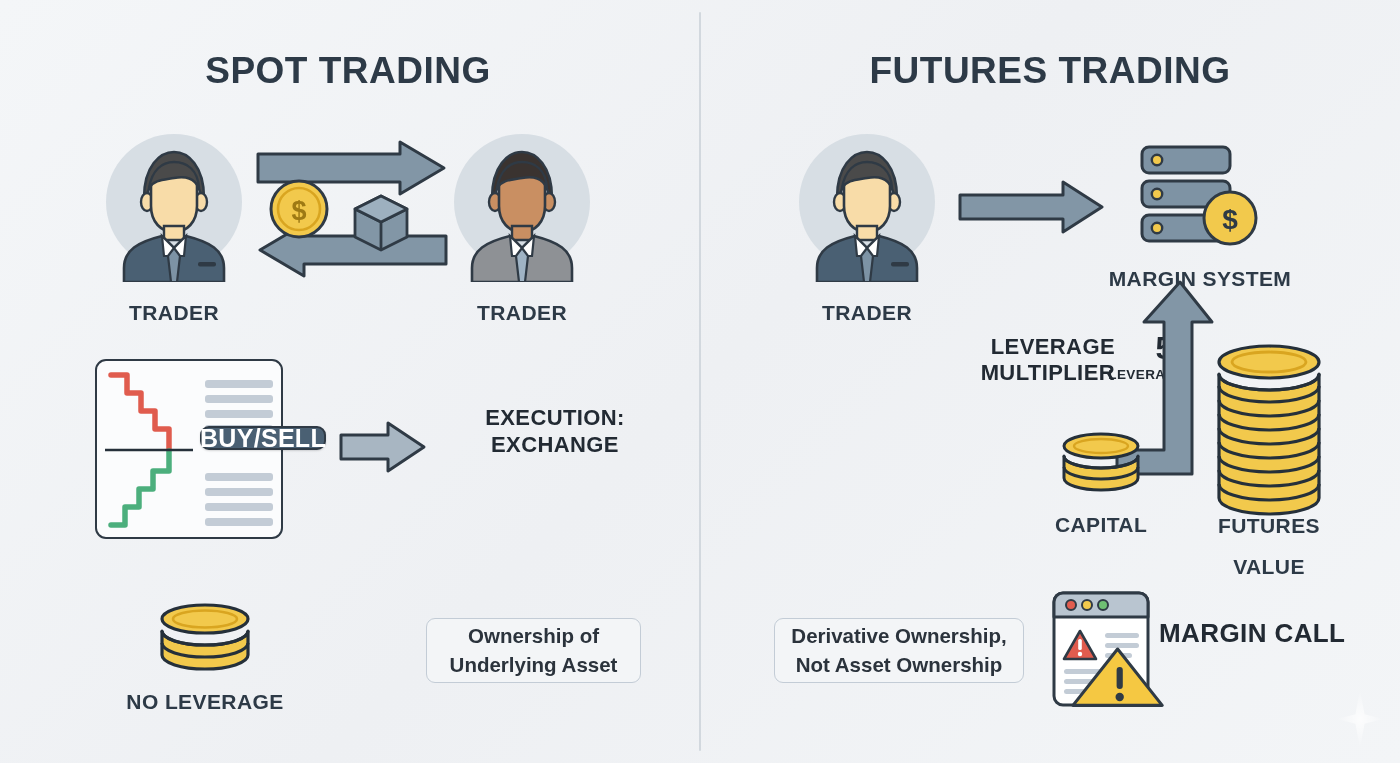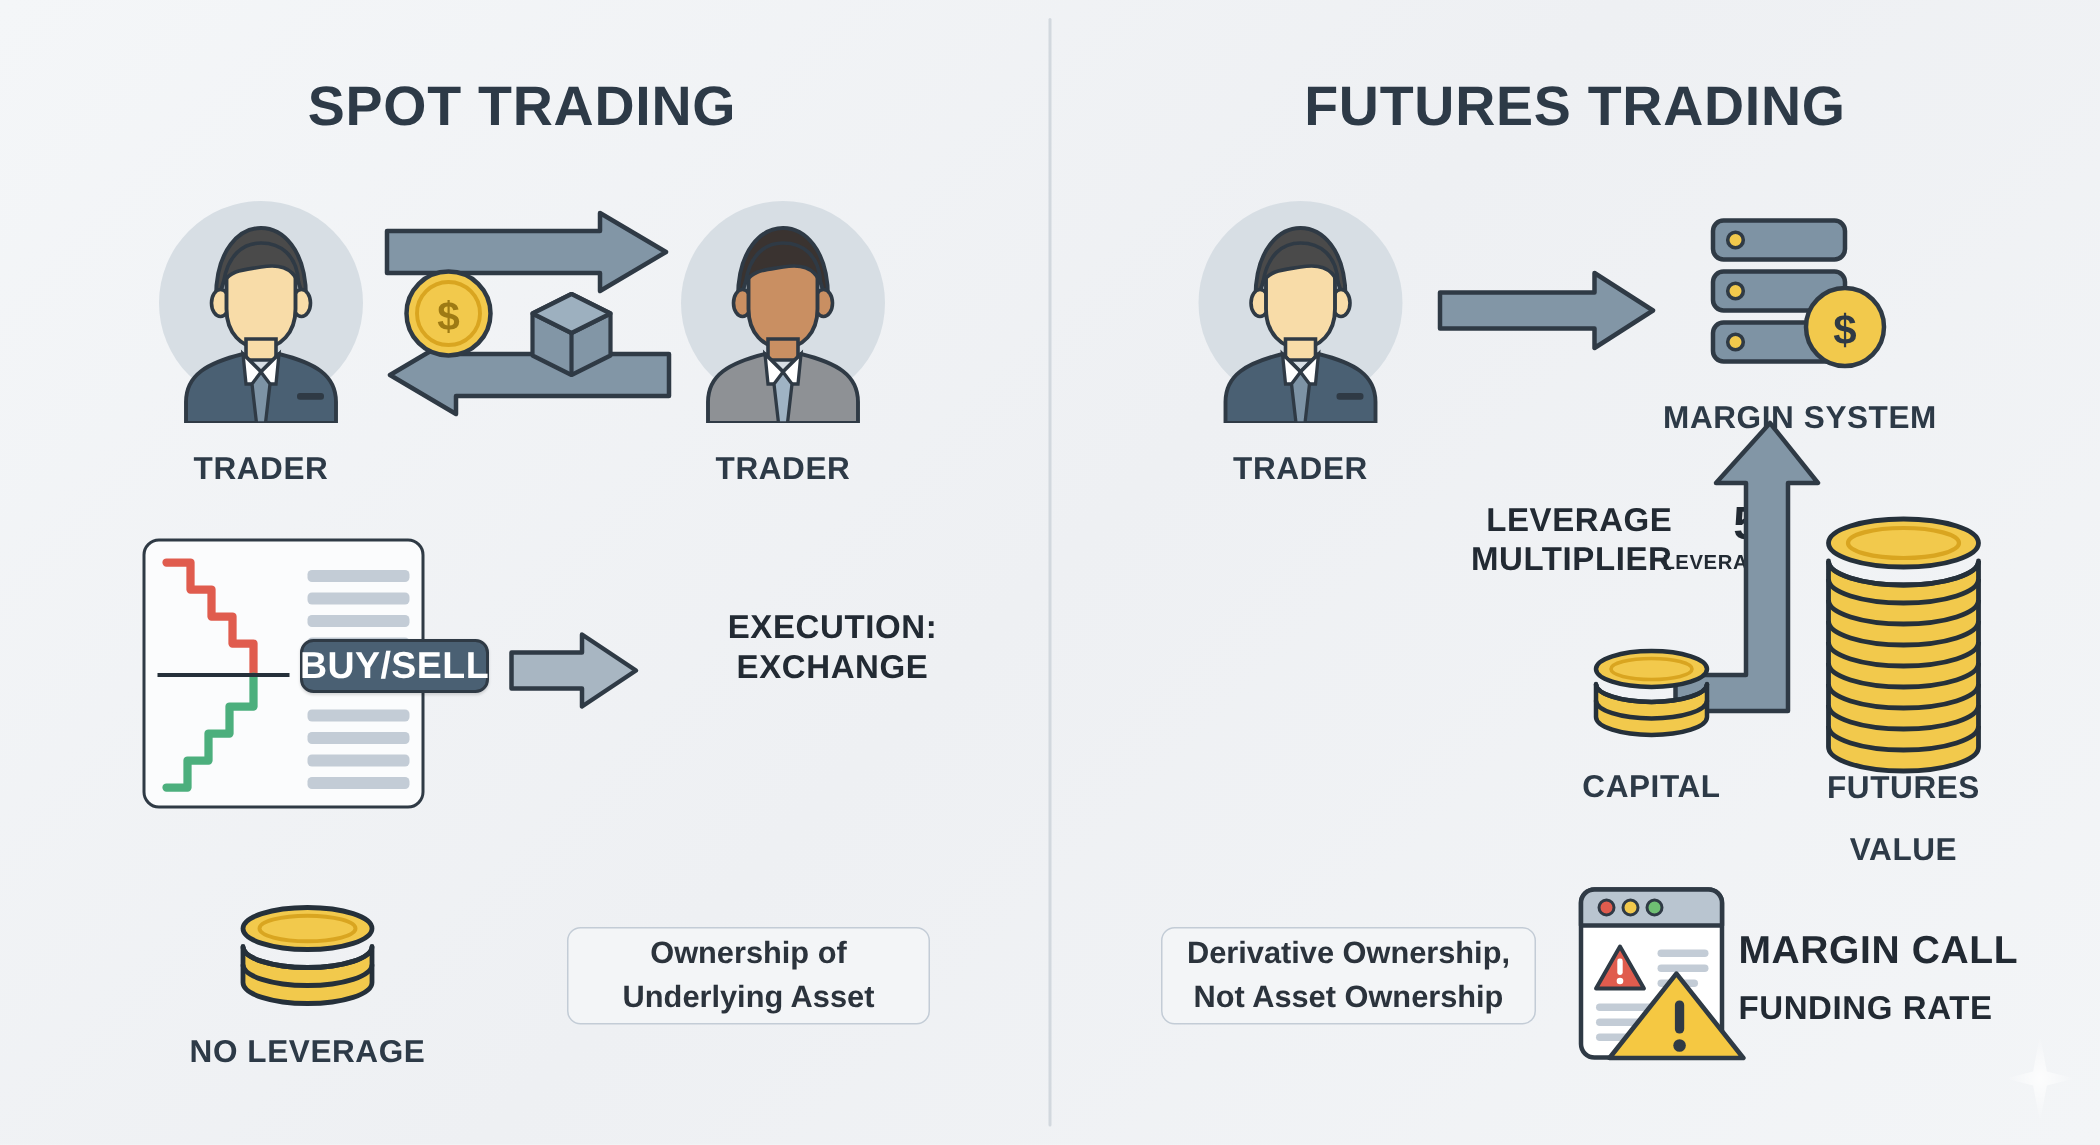--- a/index.html
+++ b/index.html
@@ -158,21 +158,21 @@
     <div class="docline" style="left:108px; top:19px; width:68px;"></div>
     <div class="docline" style="left:108px; top:34px; width:68px;"></div>
     <div class="docline" style="left:108px; top:49px; width:68px;"></div>
     <div class="docline" style="left:108px; top:64px; width:68px;"></div>
     <div class="docline" style="left:108px; top:112px; width:68px;"></div>
     <div class="docline" style="left:108px; top:127px; width:68px;"></div>
     <div class="docline" style="left:108px; top:142px; width:68px;"></div>
     <div class="docline" style="left:108px; top:157px; width:68px;"></div>
   </div>
 
-  <div class="buysell" style="left:200px; top:426px; width:126px; height:36px;">BUY/SELL</div>
+  <div class="buysell" style="left:200px; top:426px; width:126px; height:24px;">BUY/SELL</div>
 
   <svg class="abs" width="92" height="56" viewBox="0 0 92 56" style="left:336px; top:419px;">
     <path d="M5 16 L52 16 L52 4 L88 28 L52 52 L52 40 L5 40 Z" fill="#a8b6c2" stroke="#2f3a45" stroke-width="3" stroke-linejoin="round"></path>
   </svg>
 
   <div class="abs" style="left:430px; top:404px; width:250px; text-align:center; line-height:1.24;">
     <div class="cap-blk">EXECUTION:</div>
     <div class="cap-blk">EXCHANGE</div>
   </div>
 
@@ -180,21 +180,21 @@
     <g stroke="#25303a" stroke-width="3.2" stroke-linejoin="round">
       <path d="M10 62 L10 38 A43 14 0 0 0 96 38 L96 62 A43 14 0 0 1 10 62 Z" fill="#f2c94c"></path>
       <path d="M10 50 A43 14 0 0 0 96 50" fill="none"></path>
       <path d="M10 38 A43 14 0 0 0 96 38" fill="none"></path>
       <ellipse cx="53" cy="26" rx="43" ry="14" fill="#f2c94c"></ellipse>
       <ellipse cx="53" cy="26" rx="32" ry="8.5" fill="none" stroke="#d9a520" stroke-width="2.6"></ellipse>
     </g>
   </svg>
   <div class="cap abs" style="left:115px; top:674px; width:180px;">NO LEVERAGE</div>
 
-  <div class="pillbox abs" style="left:378px; top:618px; width:242px; height:65px;">
+  <div class="pillbox abs" style="left:426px; top:618px; width:215px; height:65px;">
     <div>
       <div>Ownership of</div>
       <div>Underlying Asset</div>
     </div>
   </div>
 
   <div class="hdr abs" style="left:770px; top:50px; width:560px;">FUTURES TRADING</div>
 
   <div class="avatar" style="left:799px; top:134px; width:136px; height:136px;">
     <div class="av-circle"></div>
@@ -303,17 +303,16 @@
     <rect x="16" y="80" width="62" height="5" rx="2.5" fill="#c3ccd6"></rect>
     <rect x="16" y="90" width="62" height="5" rx="2.5" fill="#c3ccd6"></rect>
     <rect x="16" y="100" width="45" height="5" rx="2.5" fill="#c3ccd6"></rect>
 
     <path d="M72 62 L118 120 L26 120 Z" transform="translate(-8,-2) scale(0.97) translate(8,2)" fill="#f5c842" stroke="#2f3a45" stroke-width="3.2" stroke-linejoin="round"></path>
     <rect x="68.6" y="78" width="6.2" height="22" rx="3" fill="#2f3a45"></rect>
     <circle cx="71.7" cy="108" r="4.2" fill="#2f3a45"></circle>
   </svg>
 
   <div class="abs" style="left:1159px; top:618px; width:220px; font-size:26px; font-weight:bold; color:#222a33; letter-spacing:0.4px;">MARGIN CALL</div>
-  <div class="abs" style="left:1159px; top:659px; width:220px; font-size:22px; font-weight:bold; color:#222a33; letter-spacing:0.4px;">FUNDING RATE</div>
 
   <div class="sparkle" style="left:1337px; top:690px;"></div>
 
 </div>
 
 </body></html>

